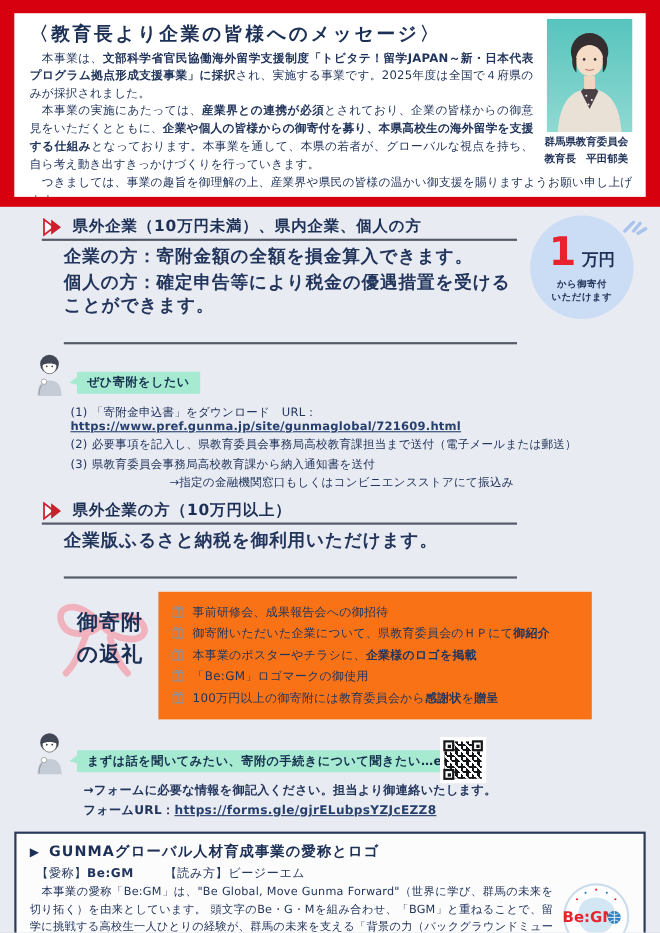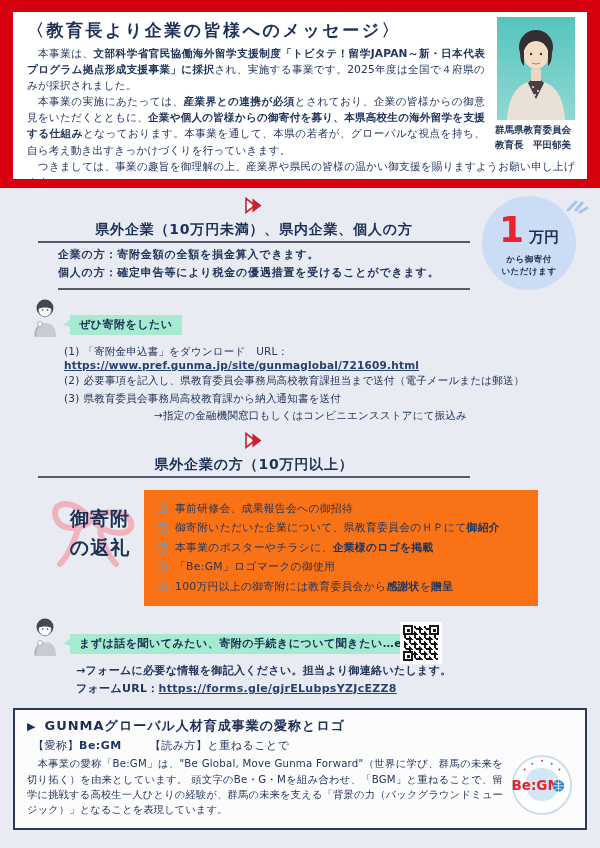--- a/index.html
+++ b/index.html
@@ -24,26 +24,26 @@
 
   .badge { position:absolute; top:8px; right:24px; width:94px; height:94px; border-radius:50%;
            background:#cbdcf5; text-align:center; color:#1c2f55; z-index:2; }
   .badge-line1 { margin-top:16px; line-height:1; }
   .badge-amount { font-size:36px; font-weight:bold; color:#e8232d; }
   .badge-unit { font-size:15px; font-weight:800; }
   .badge-note { font-size:8.5px; font-weight:800; line-height:1.45; margin-top:5px; letter-spacing:0.5px; }
   .badge-sparkle { position:absolute; top:-6px; right:-14px; }
 
   .h-block { margin:2px 0 0 38px; width:432px; border-bottom:2px solid #555b68; padding-bottom:2px; }
-  .h-row { display:flex; align-items:center; gap:7px;flex-direction:column; }
+  .h-row { display:flex; align-items:center; gap:7px; }
   .chev-icon svg { display:block; }
   .h-text { font-size:14px; font-weight:800; color:#1c2f55; letter-spacing:0.8px; }
 
   .sub-block { margin:4px 0 0 58px; width:412px; border-bottom:2px solid #555b68;
-               padding-bottom:5px; font-size:11px; font-weight:600; letter-spacing:0.8px; }
+               padding-bottom:19px; font-size:16px; font-weight:600; letter-spacing:0.8px; }
   .sub-line { margin:3px 0; }
 
   .figure-row { display:flex; align-items:flex-start; margin:7px 0 0 30px; }
   .person-icon { flex:none; }
   .mint-label { background:#a7ead2; color:#17304f; font-weight:800; font-size:11px;
                 padding:2px 9px 3px; margin:18px 0 0 10px; position:relative; letter-spacing:0.5px; }
   .mint-label::before { content:""; position:absolute; left:-7px; top:4px;
                 border-top:6px solid transparent; border-bottom:2px solid transparent;
                 border-right:8px solid #a7ead2; }
   .steps { margin:0 0 0 64px; font-size:10.5px; letter-spacing:0.2px; }
@@ -201,20 +201,23 @@
       <div class="h-row">
         <span class="chev-icon">
           <svg width="21" height="17" viewBox="0 0 21 17">
             <path d="M2,1.5 L11,8.5 L2,15.5 Z" fill="#fff" stroke="#c9212e" stroke-width="1.6"></path>
             <path d="M8.5,1.5 L17.5,8.5 L8.5,15.5 Z" fill="#c9212e"></path>
           </svg>
         </span>
         <span class="h-text">県外企業の方（10万円以上）</span>
       </div>
     </div>
+    <div class="sub-block">
+      <div class="sub-line">企業版ふるさと納税を御利用いただけます。</div>
+    </div>
 
     <div class="returns">
       <div class="ret-label">
         <span class="ret-ribbon">
           <svg width="104" height="92" viewBox="0 0 104 92" opacity="0.85">
             <path d="M50,34 C30,10 8,16 14,32 C19,46 40,44 50,34 C60,24 84,22 89,36 C93,50 66,52 50,34" stroke="#f2a9b4" stroke-width="6" fill="none" stroke-linecap="round"></path>
             <path d="M36,44 C30,60 26,70 18,78" stroke="#f2a9b4" stroke-width="6" fill="none" stroke-linecap="round"></path>
             <path d="M58,46 C62,60 66,70 74,78" stroke="#f2a9b4" stroke-width="6" fill="none" stroke-linecap="round"></path>
           </svg>
         </span>
@@ -297,21 +300,21 @@
       </div>
     </div>
   </main>
 
   <section class="info-box">
     <div class="ib-h">
       <span class="tri">▶</span>
       <span>GUNMAグローバル人材育成事業の愛称とロゴ</span>
     </div>
     <div class="alias-line">
-      <span>【愛称】</span><span class="b">Be:GM</span><span class="alias-gap"></span><span>【読み方】</span><span>と重ねることで</span>
+      <span>【愛称】</span><span class="b">Be:GM</span><span class="alias-gap"></span><span>【読み方】</span><span>ビージーエム</span>
     </div>
     <div class="begm-row">
       <p class="ib-body">　本事業の愛称「Be:GM」は、"Be Global, Move Gunma Forward"（世界に学び、群馬の未来を切り拓く）を由来としています。 頭文字のBe・G・Mを組み合わせ、「BGM」と重ねることで、留学に挑戦する高校生一人ひとりの経験が、群馬の未来を支える「背景の力（バックグラウンドミュージック）」となることを表現しています。</p>
       <span class="begm-logo">
         <svg width="62" height="62" viewBox="0 0 64 64">
           <circle cx="32" cy="32" r="30" fill="#fff" stroke="#cddcec" stroke-width="2"></circle>
           <path d="M20,18 C28,12 40,14 46,20 C52,26 50,38 44,44 C38,50 26,50 20,44 C14,38 13,24 20,18 Z" fill="#d3e6f4"></path>
           <circle cx="14" cy="16" r="1" fill="#e8232d"></circle>
             <circle cx="22" cy="10" r="1" fill="#2b7fc2"></circle>
           <circle cx="32" cy="7" r="1" fill="#e8232d"></circle>

